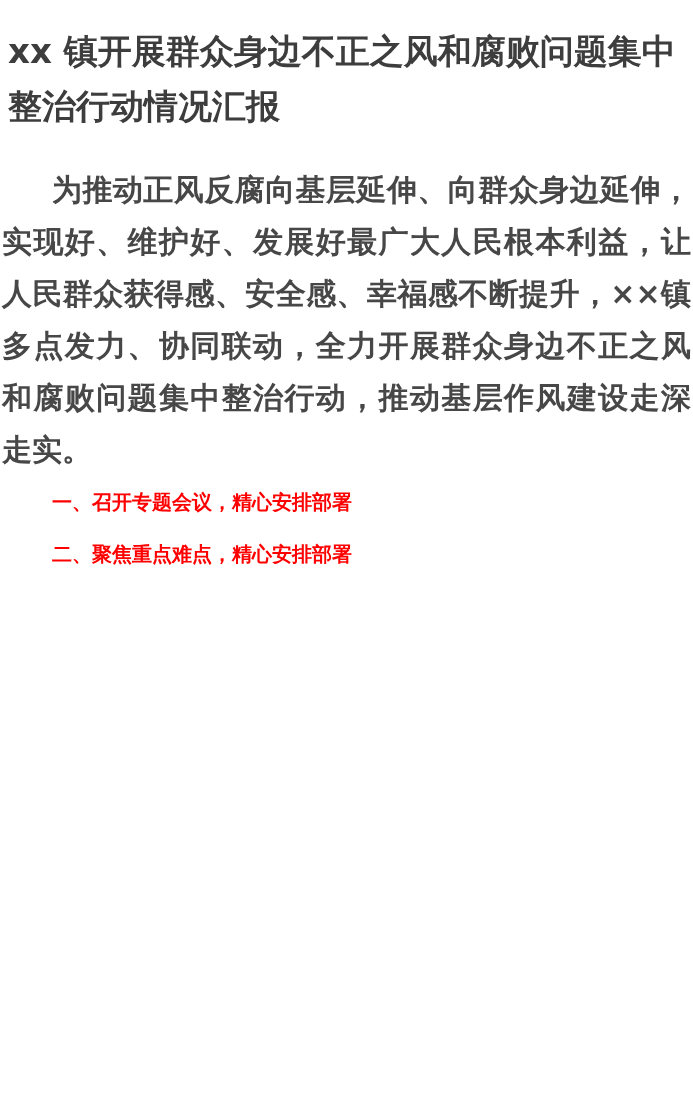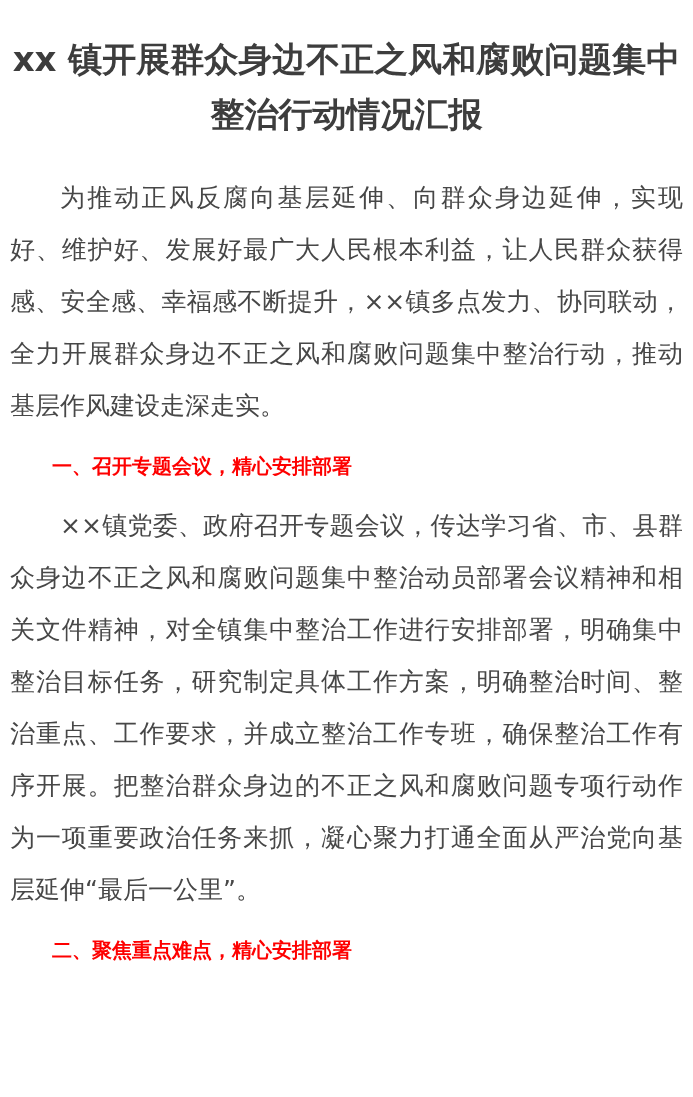--- a/index.html
+++ b/index.html
@@ -14,36 +14,35 @@
     font-family: "DejaVu Sans", "Liberation Sans", sans-serif;
   }
   .doc {
     box-sizing: border-box;
     width: 693px;
     height: 1097px;
     padding: 16px 2px 0 2px;
     overflow: hidden;
   }
   .doc-title {
-    margin: 16px 6px 30px 6px;
+    margin: 8px 6px 30px 6px;
     font-size: 34px;
     line-height: 55px;
     font-weight: 700;
-    text-align: center;
     color: var(--title-color, #3d3d3d);
   }
   .body-para {
-    margin: 8px;
-    font-size: 25px;
+    margin: 0;
+    font-size: 30px;
     line-height: 52px;
     color: var(--body-color, #474747);
     text-align: justify;
     text-justify: inter-ideograph;
     text-indent: 50px;
-    font-weight: 400;
+    font-weight: 700;
     word-break: break-all;
   }
   .red-heading {
     margin: 0;
     font-size: 20px;
     line-height: 52px;
     color: var(--heading-color, #fe0000);
     font-weight: 700;
     text-align: justify;
     text-indent: 50px;
@@ -53,17 +52,16 @@
 </head>
 <body style="background: rgb(255, 255, 255);">
 
 <div class="doc">
   <h1 class="doc-title">xx 镇开展群众身边不正之风和腐败问题集中整治行动情况汇报</h1>
 
   <p class="body-para">为推动正风反腐向基层延伸、向群众身边延伸，实现好、维护好、发展好最广大人民根本利益，让人民群众获得感、安全感、幸福感不断提升，××镇多点发力、协同联动，全力开展群众身边不正之风和腐败问题集中整治行动，推动基层作风建设走深走实。</p>
 
   <h2 class="red-heading">一、召开专题会议，精心安排部署</h2>
 
-  <p class="body-para">××镇党委、政府召开专题会议，传达学习省、市、县群众身边不正之风和腐败问题集中整治动员部署会议精神和相关文件精神，对全镇集中整治工作进行安排部署，明确集中整治目标任务，研究制定具体工作方案，明确整治时间、整治重点、工作要求，并成立整治工作专班，确保整治工作有序开展。把整治群众身边的不正之风和腐败问题专项行动作为一项重要政治任务来抓，凝心聚力打通全面从严治党向基层延伸“最后一公里”。</p>
 
   <h2 class="red-heading">二、聚焦重点难点，精心安排部署</h2>
 
 </div>
 
 </body></html>

